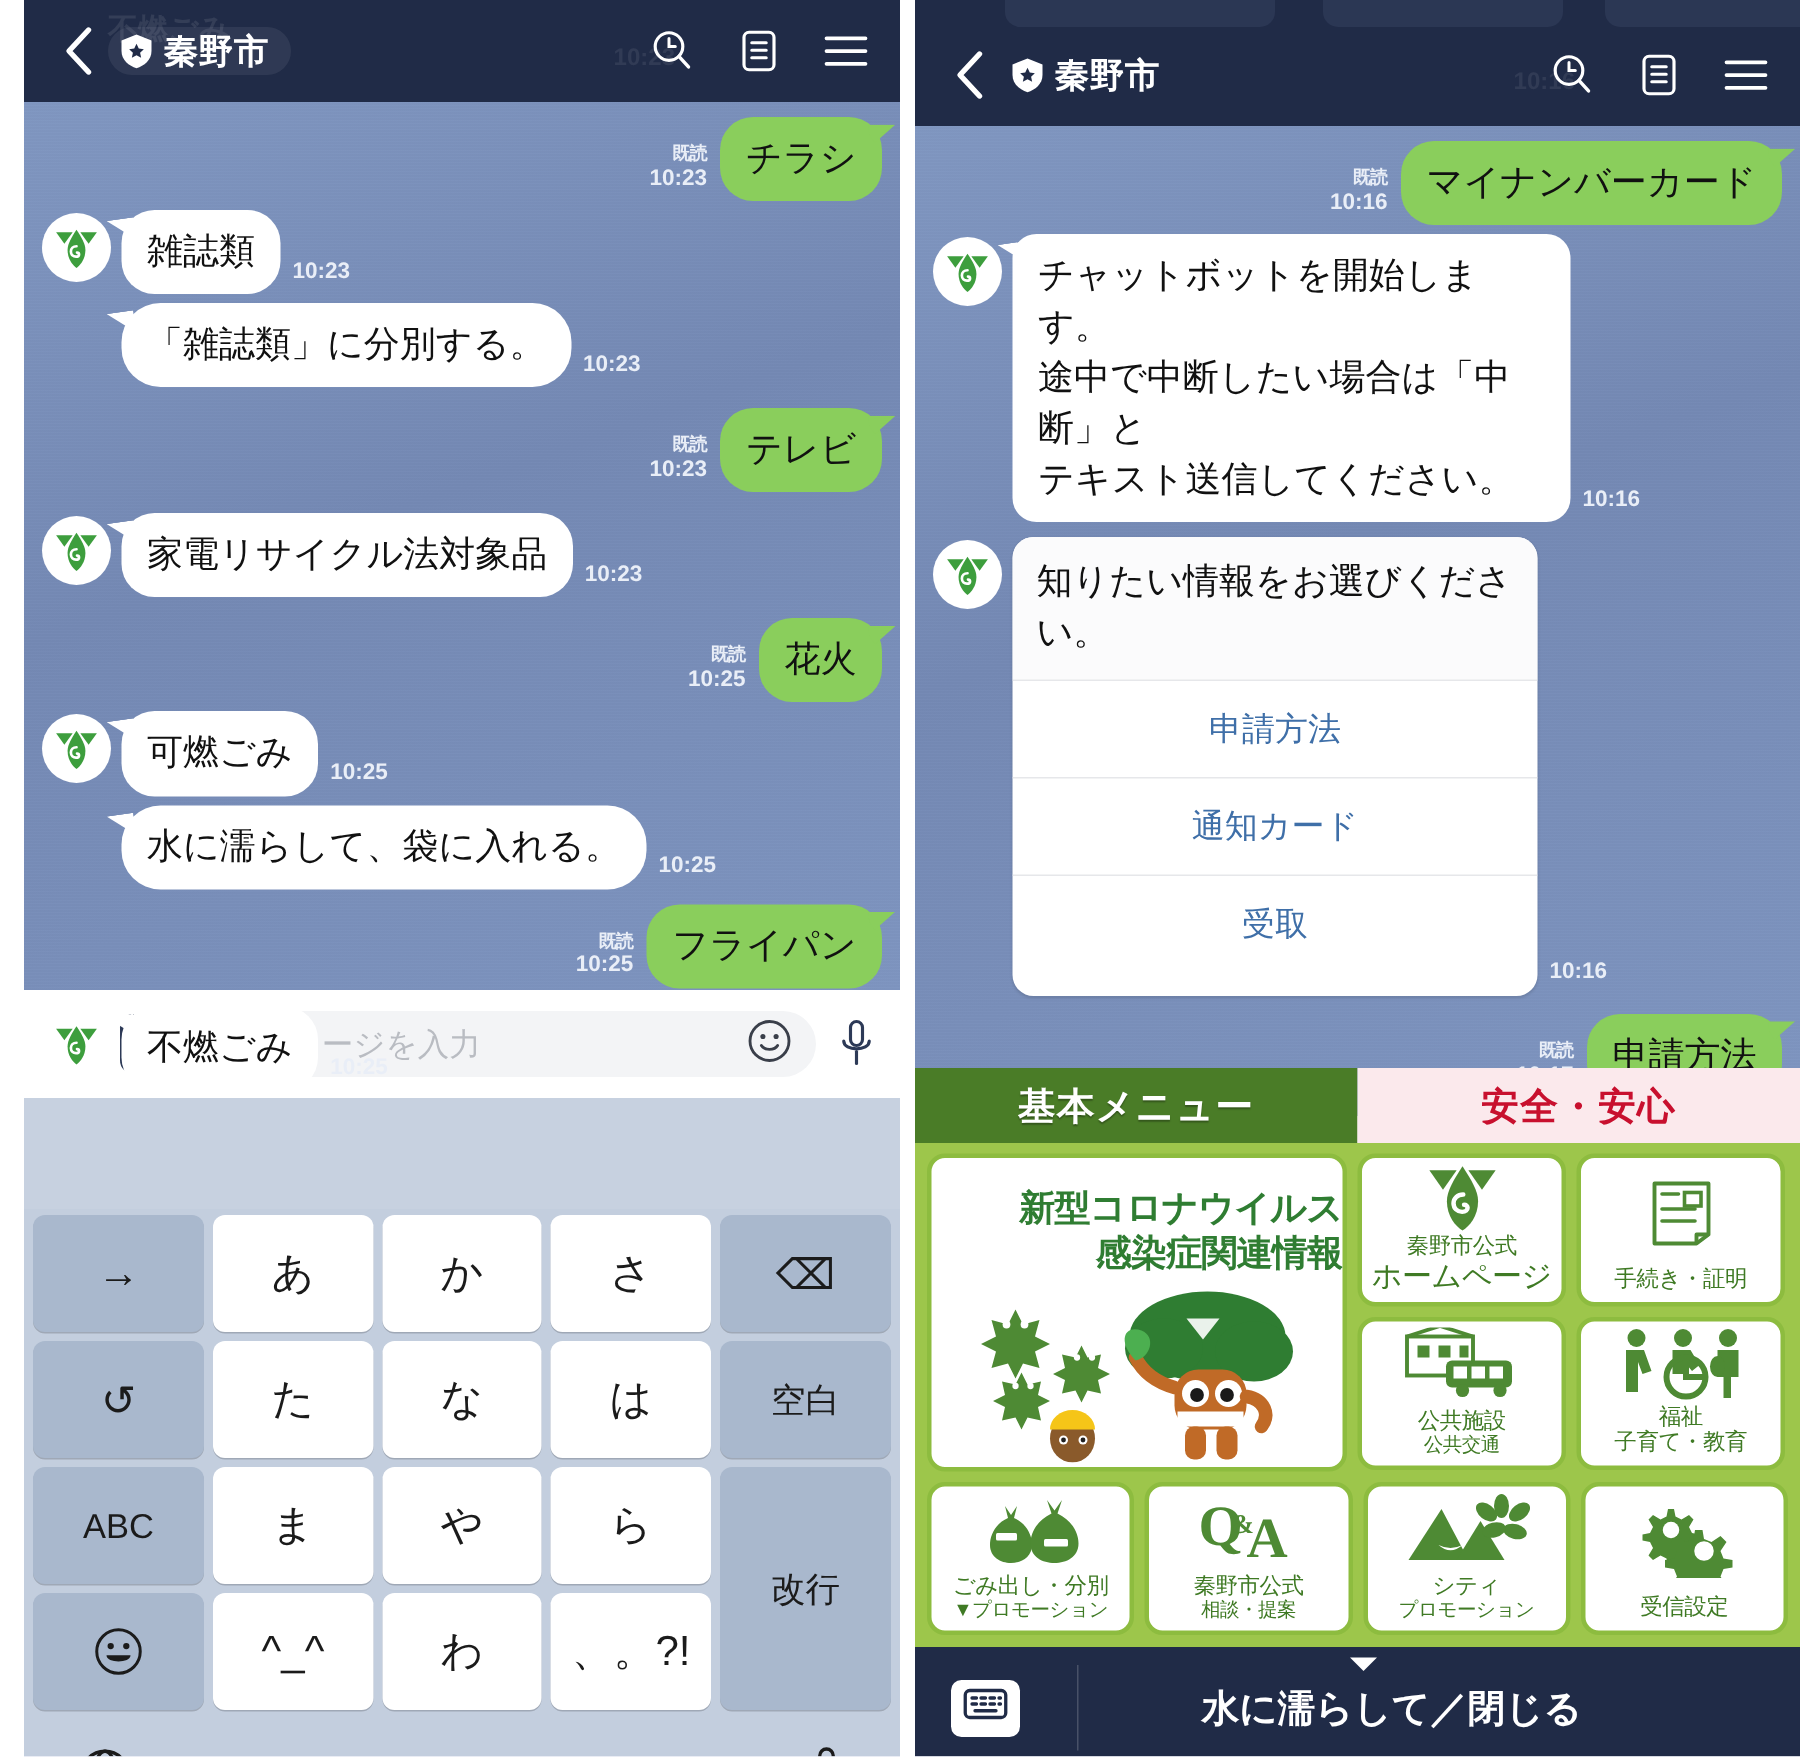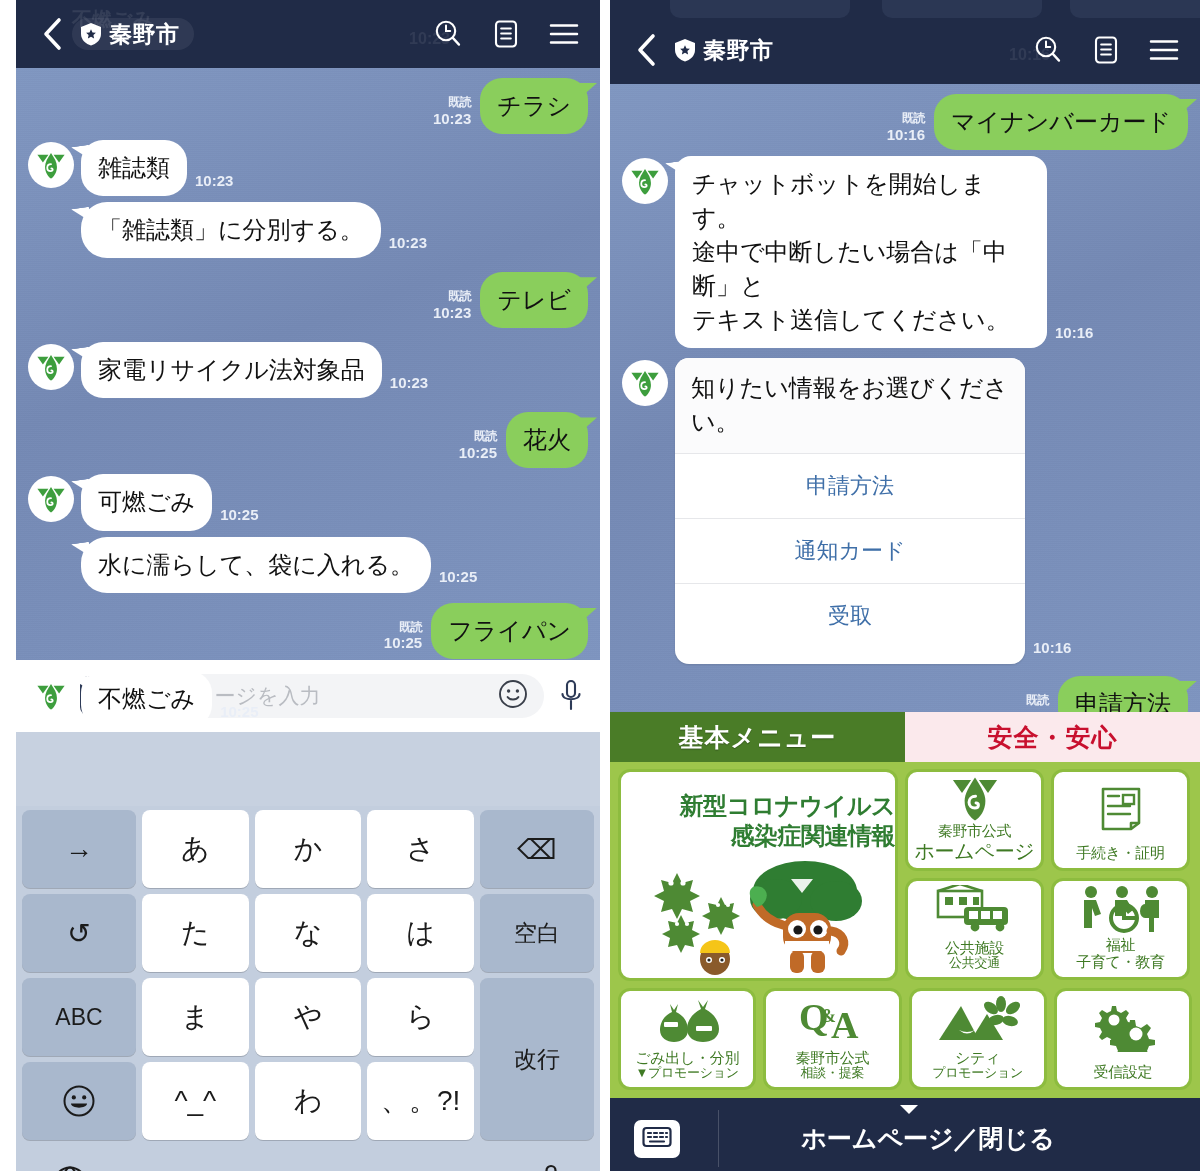--- a/index.html
+++ b/index.html
@@ -698,18 +698,18 @@
         <span>
           <svg width="30" height="24" viewBox="0 0 30 24">
               <rect x="1.5" y="3" width="27" height="18" rx="3" fill="none" stroke="#202b47" stroke-width="2.2"></rect>
               <path d="M6 8h3M12 8h3M18 8h3M24 8h1M6 12h3M12 12h3M18 12h3M24 12h1M8 16.5h14" stroke="#202b47" stroke-width="2.2" stroke-linecap="round"></path>
             </svg>
         </span>
       </div>
       <div class="botbar-div"></div>
       <div class="botbar-txt">
         <span class="botbar-caret"></span>
-        <span>ホームページ／閉じる</span>
+        <span>水に濡らして／閉じる</span>
       </div>
     </div>
   </div>
 
 </div>
 
 </body></html>

